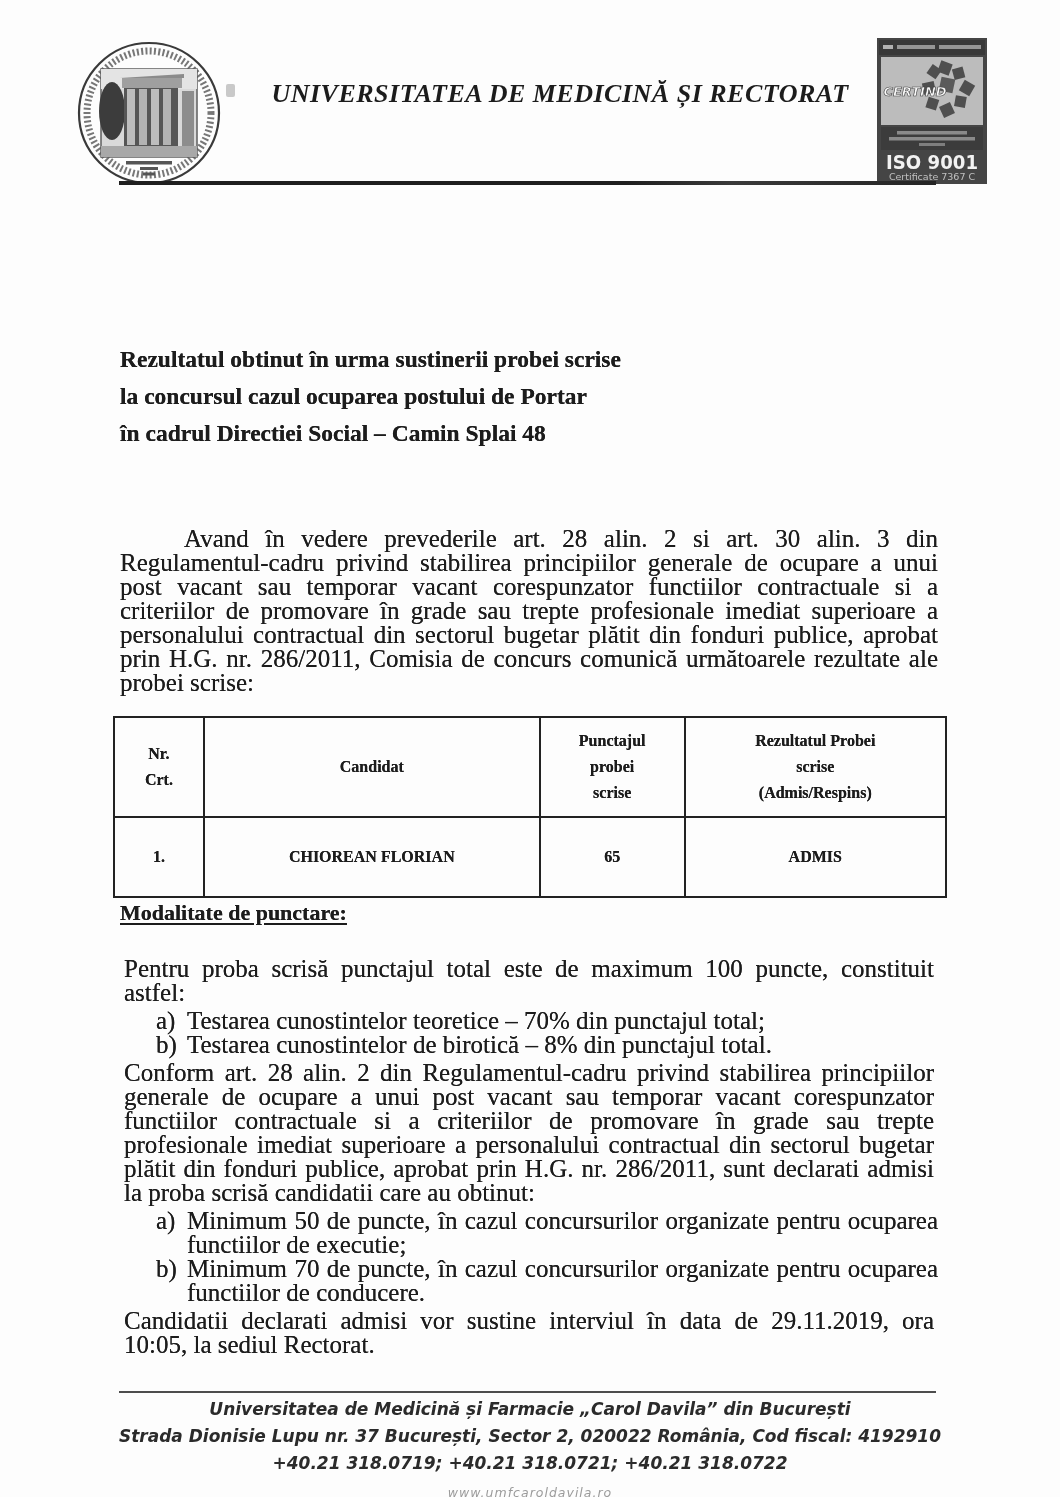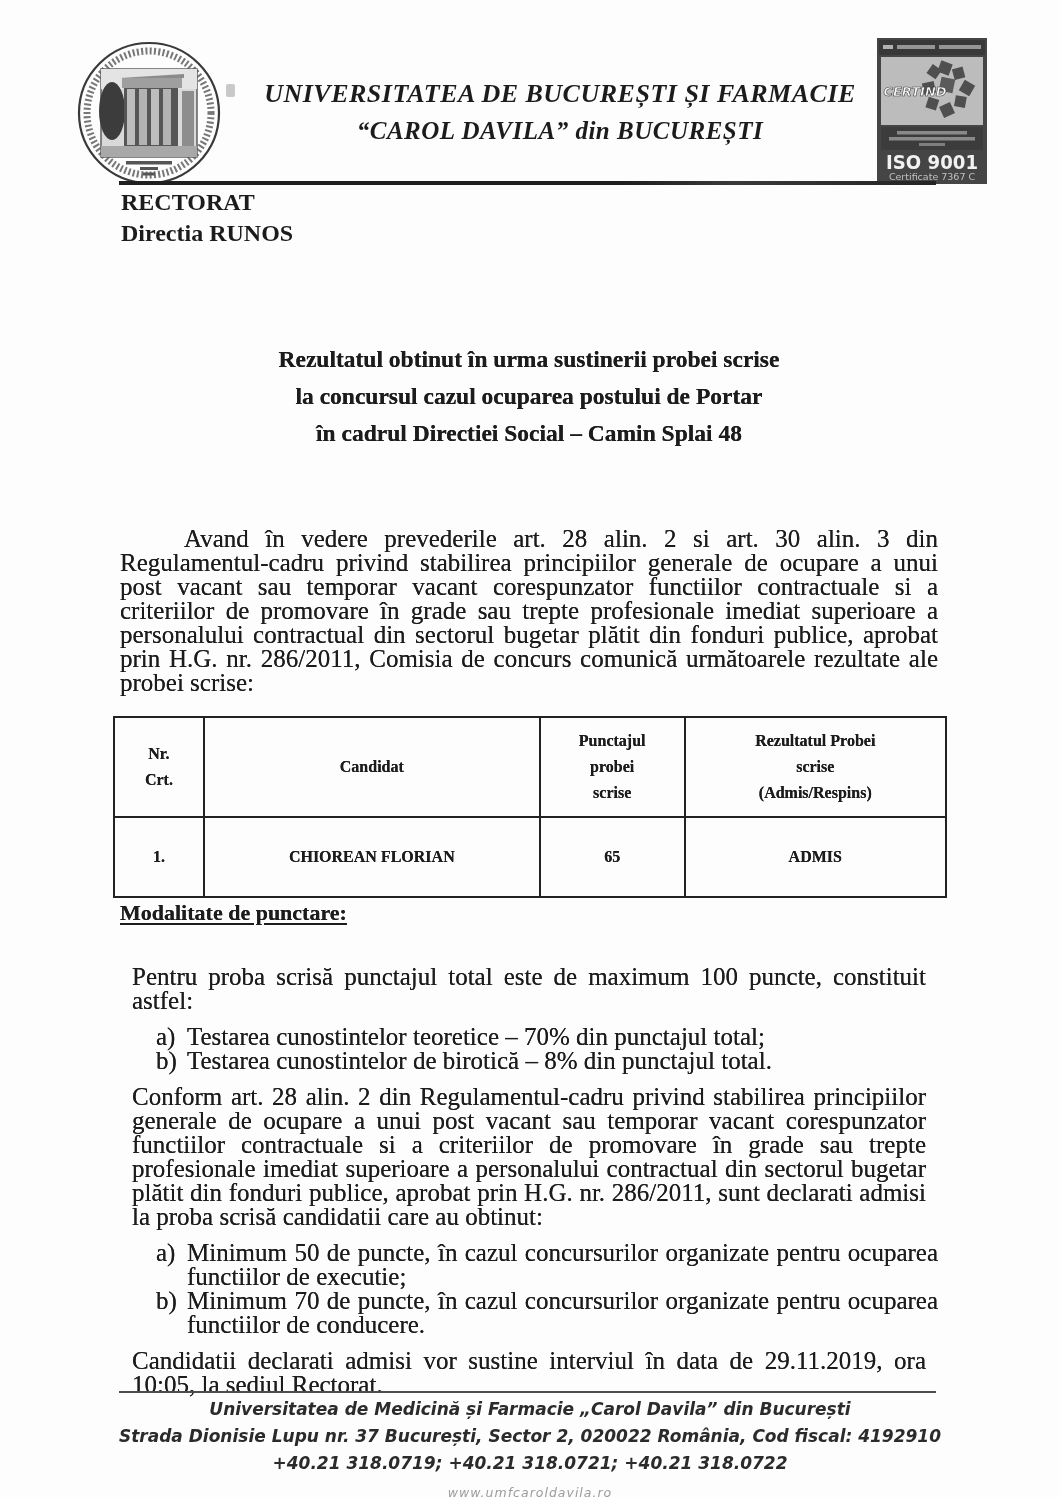--- a/index.html
+++ b/index.html
@@ -19,21 +19,21 @@
   .badge { position:absolute; left:877px; top:38px; width:95px; height:146px; }
   .rule {
     position:absolute; left:119px; top:181px; width:817px; height:4px;
     background:linear-gradient(90deg,#1f1f1f 0 62%, #3a3a3a 75%, #242424 100%);
   }
   .office { position:absolute; left:121px; top:187px; font-weight:bold; font-size:24px; line-height:31px; }
   .speck { position:absolute; left:226px; top:84px; width:9px; height:13px;
     background:#8a8a8a; opacity:.45; border-radius:2px; }
   
   .doc-title {
-    position:absolute; left:120px; top:341px; width:818px; text-align:center;
+    position:absolute; left:120px; top:341px; width:818px; 
     font-weight:bold; font-size:23.5px; line-height:37px;
     text-shadow:0 0 .4px rgba(0,0,0,.85);
     font-family:Liberation Serif, serif;
   }
   
   .bodytext { font-size:25px; line-height:24px; text-align:justify;
     text-shadow:0 0 .3px rgba(0,0,0,.8); }
   .p-intro { position:absolute; left:120px; top:502px; width:818px; text-indent:64px; }
   
   .results-table {
@@ -47,21 +47,21 @@
   .results-table th { font-weight:bold; white-space:pre-line; line-height:26px; height:92px;
     text-shadow:0 0 .4px rgba(0,0,0,.85); }
   .results-table td { height:72px; font-weight:bold; text-shadow:0 0 .4px rgba(0,0,0,.85); }
   
   .section-head {
     position:absolute; left:120px; top:900px; font-size:22px; font-weight:600;
     text-decoration:underline; text-underline-offset:3px;
     text-shadow:0 0 .3px rgba(0,0,0,.8);
   }
   .body2 { position:absolute; left:120px; top:953px; width:818px; }
-  .body2 p { margin:12px; }
+  .body2 p { margin:4px; }
   .hang { position:relative; padding-left:67px; }
   .hang .marker { position:absolute; left:36px; }
   
   .footer-rule { position:absolute; left:119px; top:1391px; width:817px; height:2px; background:#4d4d4d; }
   .footer {
     position:absolute; left:0; top:1396px; width:1060px; text-align:center;
     font-family:"DejaVu Sans", sans-serif; font-style:italic; font-weight:bold;
     font-size:17px; line-height:27px; color:#2b2b2b;
   }
   .footer .site { font-size:12.5px; font-weight:normal; color:#9b9b9b; letter-spacing:1px; margin-top:2px; }
@@ -92,22 +92,21 @@
 
       <rect x="64" y="125" width="46" height="3.5" fill="#555"></rect>
       <rect x="78" y="131" width="18" height="3" fill="#555"></rect>
       <rect x="81" y="136.5" width="12" height="3" fill="#555"></rect>
     </svg>
   </div>
 
   <div class="speck"></div>
 
   <div class="univ-name">
-    <div class="univ-line1">UNIVERSITATEA DE BUCUREȘTI ȘI FARMACIE</div>
-    <div class="univ-line2">“CAROL DAVILA” din BUCUREȘTI</div>
+    <div class="univ-line1">UNIVERSITATEA DE MEDICINĂ ȘI RECTORAT</div>
   </div>
 
   <div class="badge">
     <svg width="110" height="146" viewBox="0 0 110 146">
       <rect x="0" y="0" width="110" height="146" fill="#454545"></rect>
       <rect x="2" y="2" width="106" height="15" fill="#383838"></rect>
       <rect x="6" y="7" width="10" height="4" fill="#cfcfcf" opacity=".8"></rect>
       <rect x="20" y="7" width="38" height="4" fill="#bdbdbd" opacity=".7"></rect>
       <rect x="62" y="7" width="42" height="4" fill="#bdbdbd" opacity=".7"></rect>
       <rect x="4" y="19" width="102" height="68" fill="#bcbcbc"></rect>
@@ -128,24 +127,20 @@
       <rect x="20" y="93" width="70" height="3.5" fill="#9e9e9e" opacity=".8"></rect>
       <rect x="12" y="99" width="86" height="3.5" fill="#9e9e9e" opacity=".8"></rect>
       <rect x="42" y="105" width="26" height="3" fill="#8e8e8e" opacity=".8"></rect>
       <text x="55" y="131" font-family="DejaVu Sans, sans-serif" font-size="20" font-weight="bold" fill="#f2f2f2" text-anchor="middle" textLength="92" lengthAdjust="spacingAndGlyphs">ISO 9001</text>
       <text x="55" y="142" font-family="DejaVu Sans, sans-serif" font-size="9.5" fill="#c0c0c0" text-anchor="middle">Certificate 7367 C</text>
     </svg>
   </div>
 
   <div class="rule"></div>
 
-  <div class="office">
-    <div>RECTORAT</div>
-    <div>Directia RUNOS</div>
-  </div>
 
   <div class="doc-title">
     <div>Rezultatul obtinut în urma sustinerii probei scrise</div>
     <div>la concursul cazul ocuparea postului de Portar</div>
     <div>în cadrul Directiei Social – Camin Splai 48</div>
   </div>
 
   <p class="bodytext p-intro">Avand în vedere prevederile art. 28 alin. 2 si art. 30 alin. 3 din Regulamentul-cadru privind stabilirea principiilor generale de ocupare a unui post vacant sau temporar vacant corespunzator functiilor contractuale si a criteriilor de promovare în grade sau trepte profesionale imediat superioare a personalului contractual din sectorul bugetar plătit din fonduri publice, aprobat prin H.G. nr. 286/2011, Comisia de concurs comunică următoarele rezultate ale probei scrise:</p>
 
   <table class="results-table">

